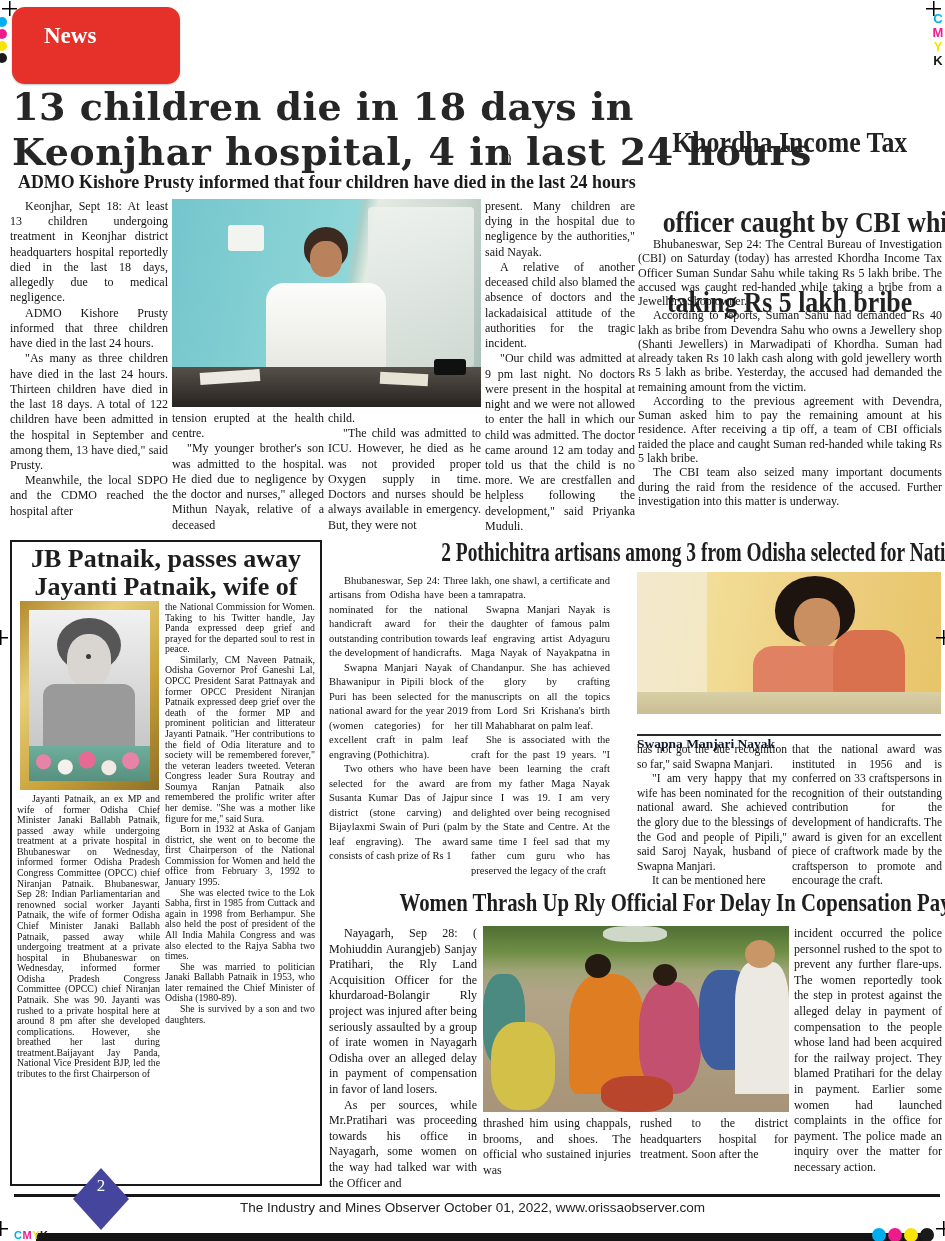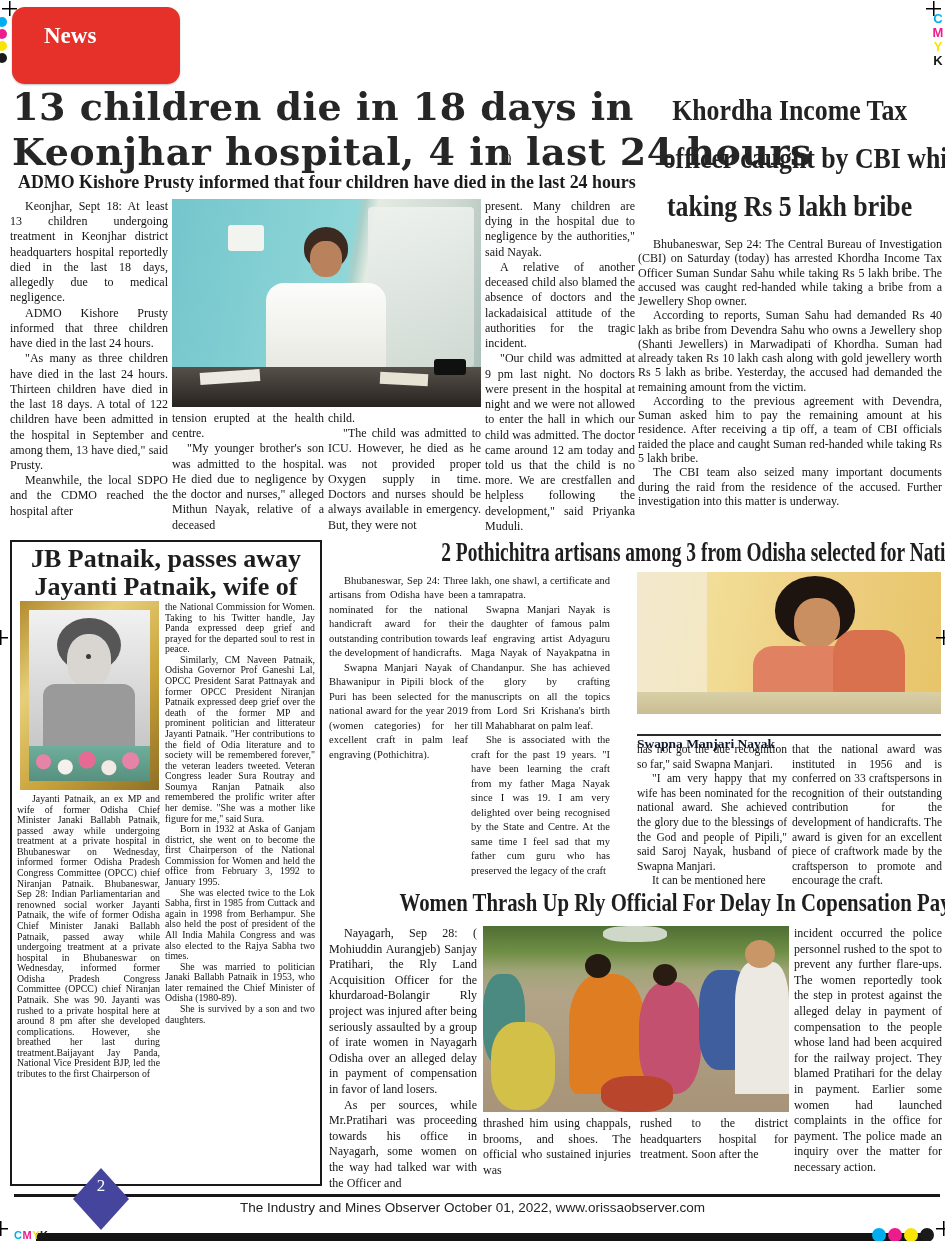--- a/index.html
+++ b/index.html
@@ -26,21 +26,21 @@
   .hl-main { left:12px; top:84px; width:622px; text-align:center;
     font-family:"DejaVu Serif", serif; font-weight:bold; color:#262626;
     font-size:38px; line-height:45px; letter-spacing:.5px; }
   .hl-main div { white-space:nowrap; }
   .stray { left:504px; top:151px; font-size:15px; color:#333; }
   .subhead { left:18px; top:171px; width:616px; font-weight:bold; font-size:19px; color:#1b1b1b; }
   .subhead span { display:inline-block; transform:scaleX(.94); transform-origin:left center; white-space:nowrap; }
 
   .hl-khordha { left:638px; top:86px; width:304px; text-align:center;
     font-weight:bold; font-size:30px; line-height:48px; color:#222; }
-  .hl-khordha div { white-space:nowrap; }
+  .hl-khordha div { white-space:nowrap;margin-top:32px; }
   .hl-khordha div span { display:inline-block; transform:scaleX(.86); transform-origin:center; }
 
   .hl-jayanti { position:absolute; left:0; top:3px; width:100%; text-align:center;
     font-weight:bold; font-size:26px; line-height:28px; color:#1e1e1e; }
   .hl-jayanti div { white-space:nowrap; }
 
   .hl-condensed { text-align:center; font-weight:bold; color:#1e1e1e; }
   .hl-condensed span { display:inline-block; white-space:nowrap; transform-origin:center; }
   .hl-poth { left:325px; top:537px; width:617px; font-size:27px; }
   .hl-poth span { transform:scaleX(.72); }
@@ -189,20 +189,21 @@
   <p>She is survived by a son and two daughters.</p>
 </div>
 
 <div class="abs hl-condensed hl-poth">
   <span>2 Pothichitra artisans among 3 from Odisha selected for National award</span>
 </div>
 
 <div class="col p-col" style="left:329px;top:574px;width:139px;height:330px;">
   <p>Bhubaneswar, Sep 24: Three artisans from Odisha have been nominated for the national handicraft award for their outstanding contribution towards the development of handicrafts.</p>
   <p>Swapna Manjari Nayak of Bhawanipur in Pipili block of Puri has been selected for the national award for the year 2019 (women categories) for her excellent craft in palm leaf engraving (Pothichitra).</p>
+  <p>Two others who have been selected for the award are Susanta Kumar Das of Jajpur district (stone carving) and Bijaylaxmi Swain of Puri (palm leaf engraving). The award consists of cash prize of Rs 1</p>
 </div>
 <div class="col p-col" style="left:471px;top:574px;width:139px;height:330px;">
   <p class="cont">lakh, one shawl, a certificate and a tamrapatra.</p>
   <p>Swapna Manjari Nayak is the daughter of famous palm leaf engraving artist Adyaguru Maga Nayak of Nayakpatna in Chandanpur. She has achieved the glory by crafting manuscripts on all the topics from Lord Sri Krishana's birth till Mahabharat on palm leaf.</p>
   <p>She is associated with the craft for the past 19 years. "I have been learning the craft from my father Maga Nayak since I was 19. I am very delighted over being recognised by the State and Centre. At the same time I feel sad that my father cum guru who has preserved the legacy of the craft</p>
 </div>
 
 <div class="photo" style="left:637px;top:572px;width:304px;height:142px;background:linear-gradient(100deg,#efe3c0,#f2dd96 25%,#eed084 55%,#e7c468);">
   <div class="blob" style="left:0;top:0;width:70px;height:142px;background:#f4ead0;opacity:.8;"></div>
   <div class="blob" style="left:138px;top:4px;width:80px;height:68px;background:#1d1410;border-radius:50% 50% 48% 48%;"></div>

